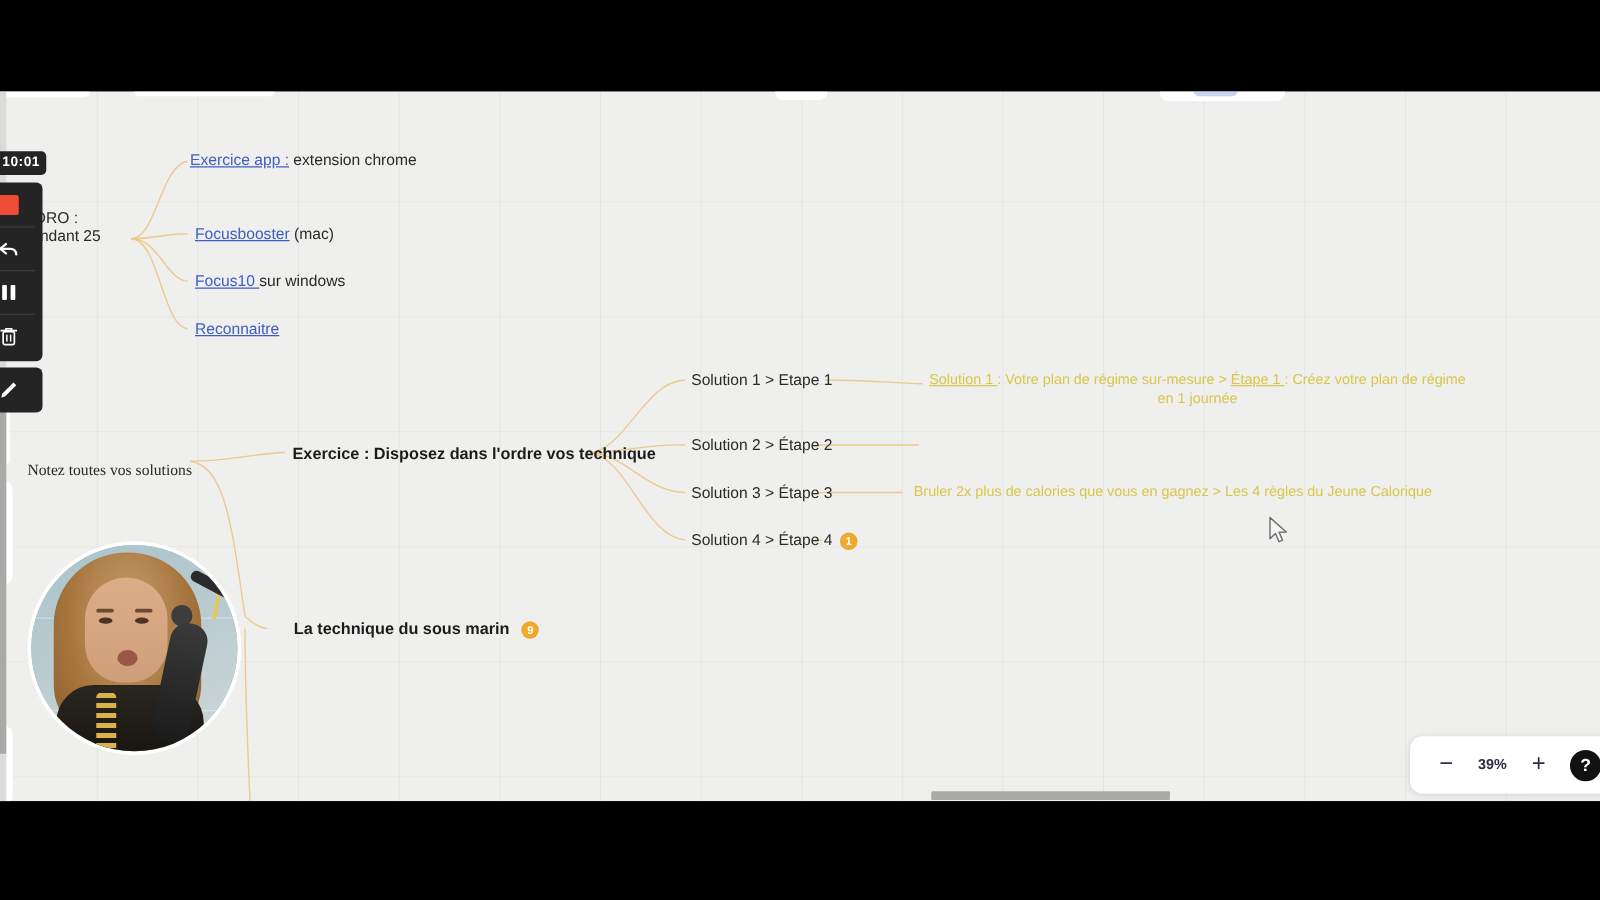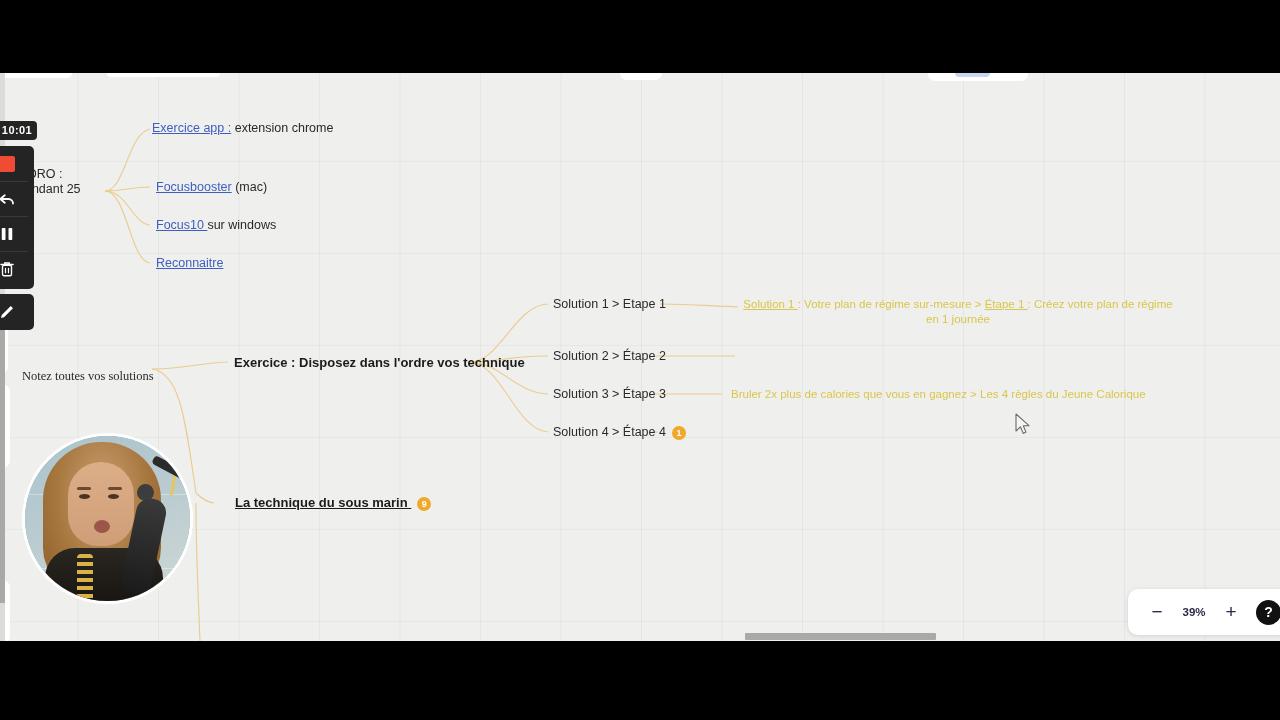--- a/index.html
+++ b/index.html
@@ -240,21 +240,21 @@
     </div>
     <div class="node" style="left:553px; top:352px;">
       <span>Solution 4 &gt; Étape 4</span><span class="badge">1</span>
     </div>
 
     <div class="node wrap yellow" style="left:742px; top:224px; width:432px;">
       <span class="u">Solution 1 </span><span>: Votre plan de régime sur-mesure &gt; </span><span class="u">Étape 1 </span><span>: Créez votre plan de régime en 1 journée</span>
     </div>
     <div class="node yellow" style="left:731px; top:314px;">Bruler 2x plus de calories que vous en gagnez &gt; Les 4 règles du Jeune Calorique</div>
 
-    <div class="node bold" style="left:219px; top:422px; text-decoration: underline; padding-left: 16px;">
+    <div class="node bold" style="left:219px; top:422px;  padding-left: 16px;">
       <span>La technique du sous marin </span><span class="badge" style="text-decoration:none;">9</span>
     </div>
 
   </div>
 
   <div id="v-scroll">
     <div id="v-thumb"></div>
   </div>
   <div id="h-scroll"></div>
 

